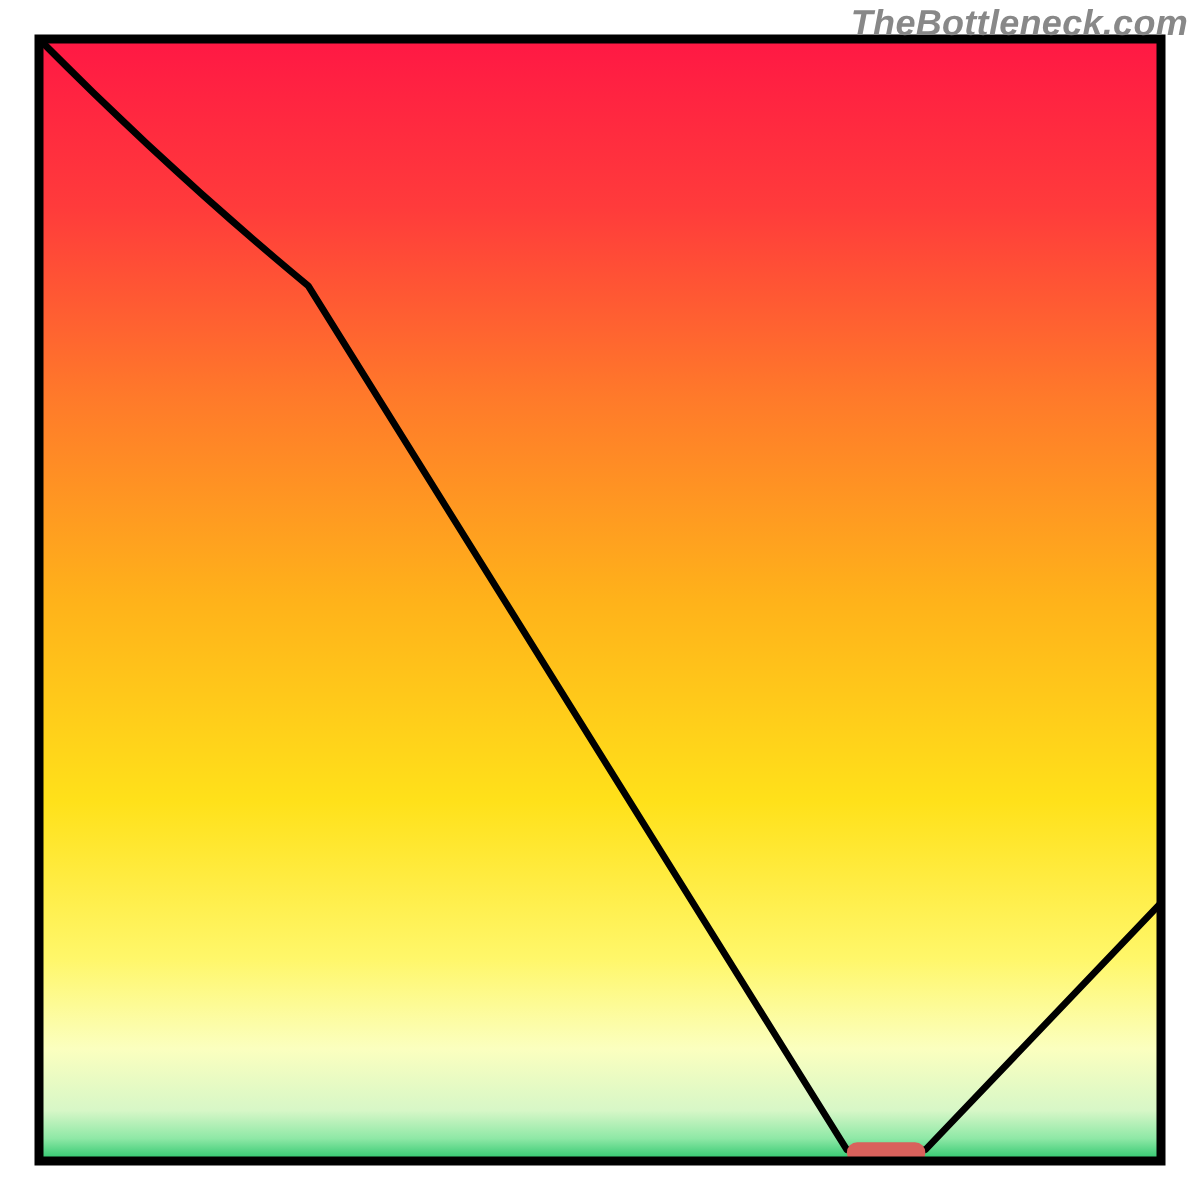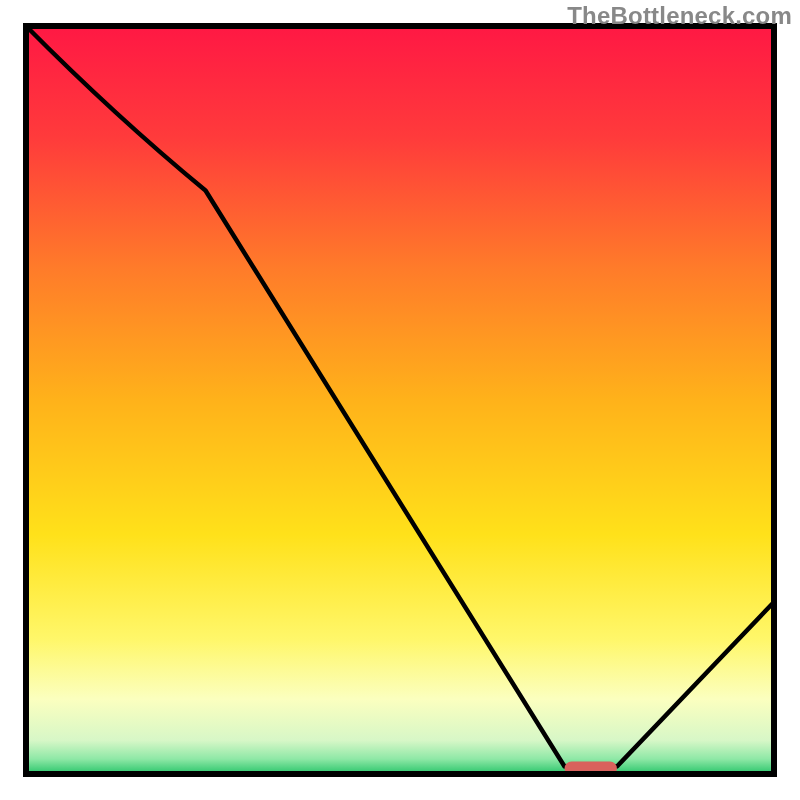--- a/index.html
+++ b/index.html
@@ -16,20 +16,21 @@
     height: 800px;
   }
   .watermark {
     position: absolute;
     top: 2px;
     right: 8px;
     font-size: 24px;
     font-weight: 600;
     color: #888888;
     letter-spacing: 0.2px;
+    font-style: italic;
   }
   svg {
     display: block;
   }
 </style>
 </head>
 <body>
 
 <div class="container">
   <div class="watermark">TheBottleneck.com</div>

